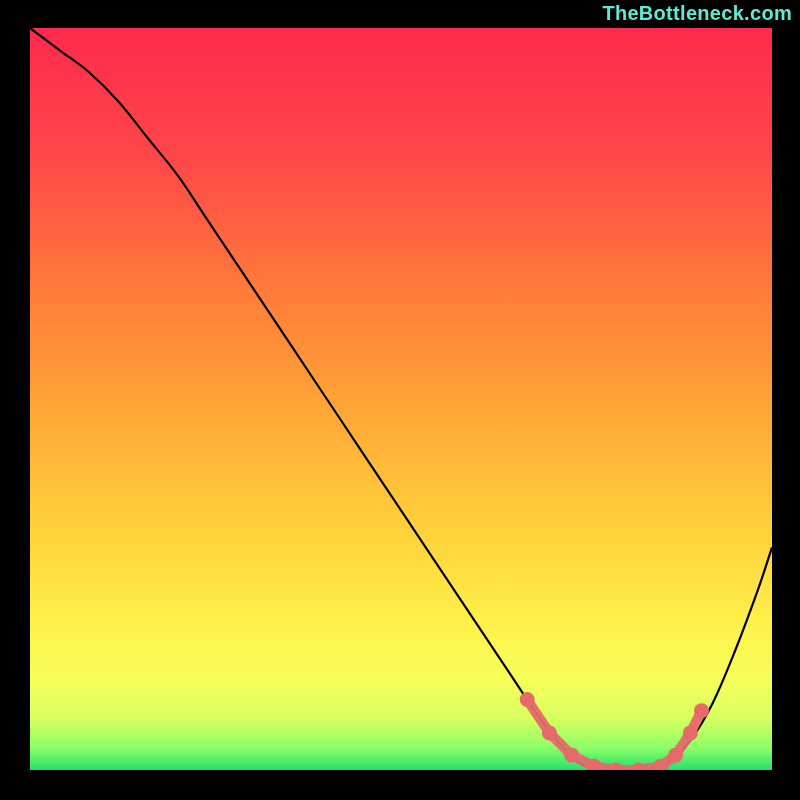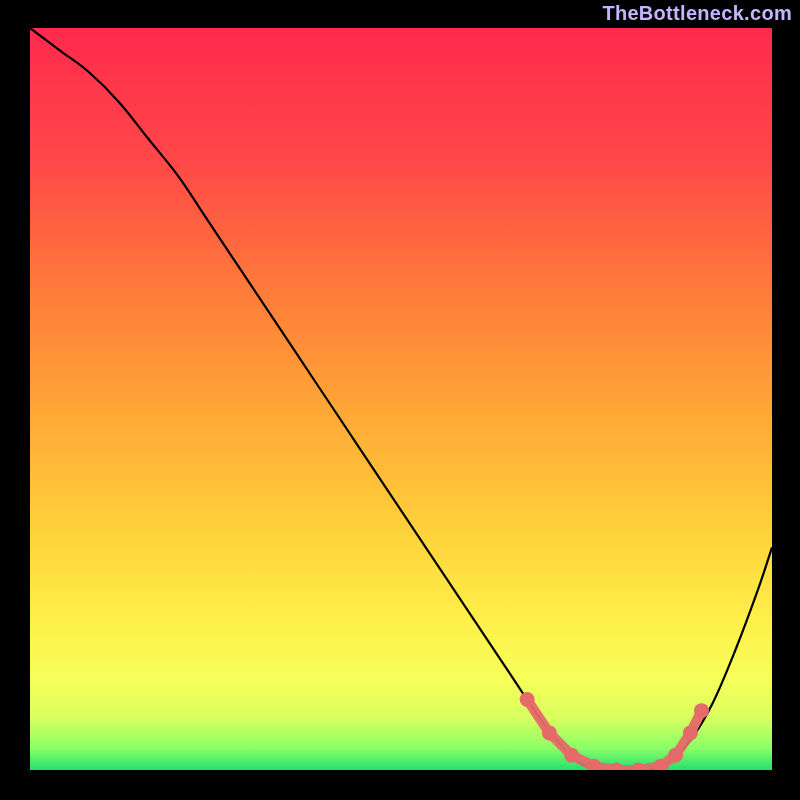--- a/index.html
+++ b/index.html
@@ -14,21 +14,21 @@
   .frame {
     position: relative;
     width: 800px;
     height: 800px;
     background: #000;
   }
   .watermark {
     position: absolute;
     top: 2px;
     right: 8px;
-    color: #c4b5fd;
+    color: #5eead4;
     font-size: 20px;
     font-weight: 600;
     letter-spacing: 0.3px;
     z-index: 10;
   }
   svg {
     position: absolute;
     top: 0;
     left: 0;
   }

